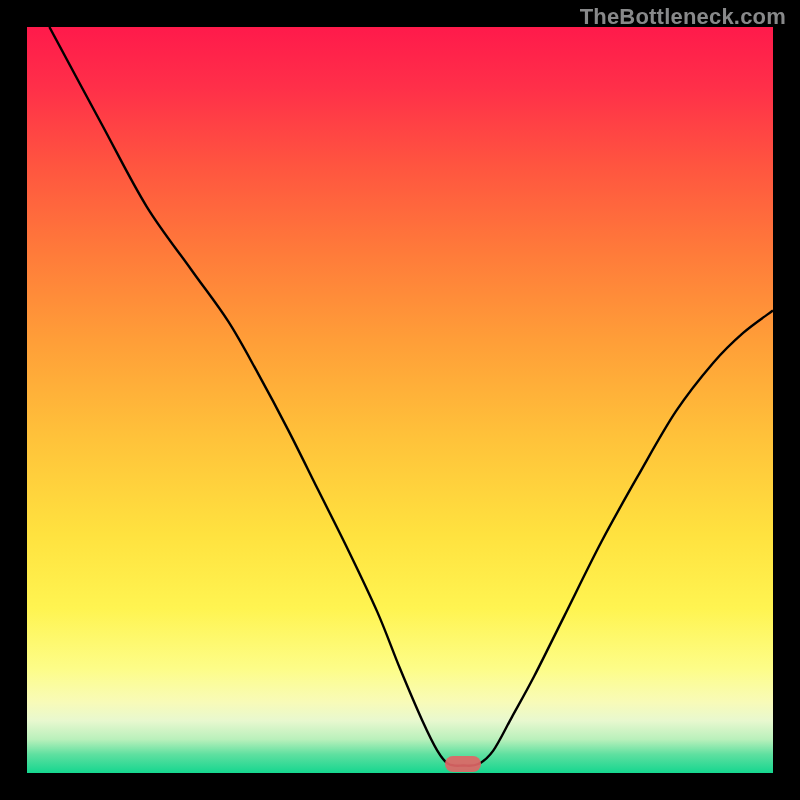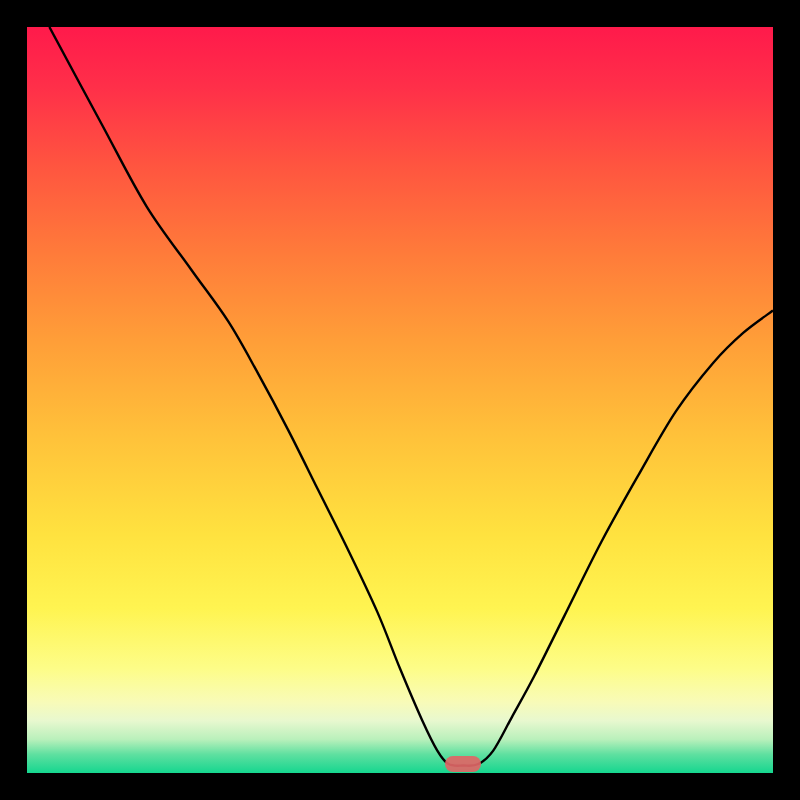--- a/index.html
+++ b/index.html
@@ -32,20 +32,21 @@
     left: 0;
     top: 0;
     width: 800px;
     height: 800px;
     display: block;
   }
 </style>
 </head>
 <body>
 <div class="container">
+  <div class="watermark">TheBottleneck.com</div>
 
   <svg class="plot" viewBox="0 0 800 800">
     <defs>
       <linearGradient id="bgGrad" x1="0" y1="0" x2="0" y2="1">
           <stop offset="0.00%" stop-color="#ff1a4b"></stop>
           <stop offset="8.00%" stop-color="#ff2f49"></stop>
           <stop offset="18.00%" stop-color="#ff5340"></stop>
           <stop offset="30.00%" stop-color="#ff7a3a"></stop>
           <stop offset="42.00%" stop-color="#ff9e38"></stop>
           <stop offset="55.00%" stop-color="#ffc23a"></stop>

